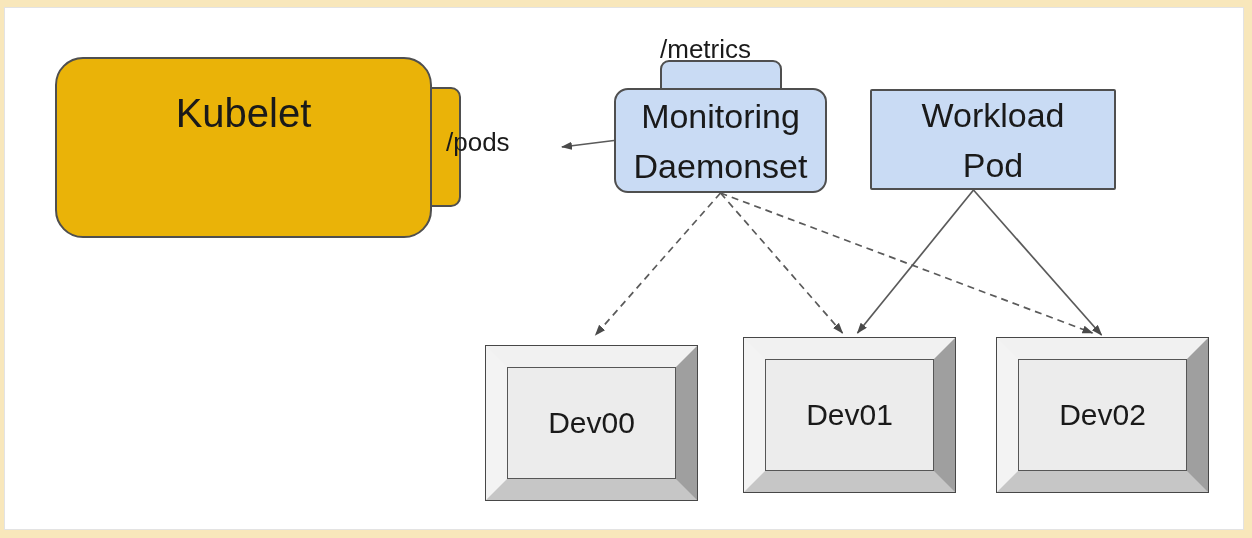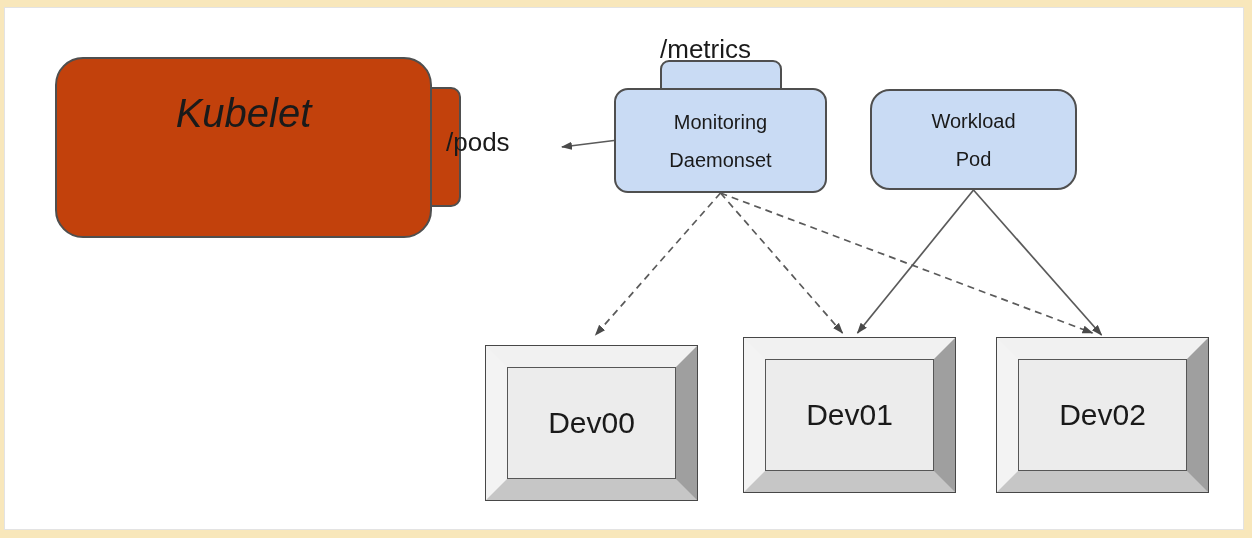--- a/index.html
+++ b/index.html
@@ -8,26 +8,26 @@
 
   
   .frame-border{position:absolute;inset:0;z-index:10;pointer-events:none;
     border-top:7px solid #f8e7bb;border-bottom:8px solid #f8e7bb;
     border-left:4px solid #f8e7bb;border-right:8px solid #f8e7bb;}
   .frame-inner-line{position:absolute;top:7px;bottom:8px;left:4px;right:8px;z-index:10;
     pointer-events:none;border:1px solid #e3e3e3;}
 
   
   .node{position:absolute;box-sizing:border-box;border:2px solid #4f4f4f;}
-  .purple{background:#c2410c;font-style:italic;}
+  .purple{background:#eab308;}
   .blue{background:#c9dbf4;}
   .main{z-index:2;}
   .tab{z-index:1;border-width:2px;}
   .center{display:flex;align-items:center;justify-content:center;text-align:center;}
-  .multiline{white-space:pre-line;font-size:20px;line-height:38px;}
+  .multiline{white-space:pre-line;font-size:34px;line-height:50px;}
 
   .kubelet-label{position:absolute;top:30px;left:0;right:0;text-align:center;
     font-size:40px;line-height:48px;}
 
   .endpoint-label{position:absolute;z-index:3;font-size:26px;line-height:32px;}
 
   
   .device{position:absolute;width:213px;height:156px;box-sizing:border-box;
     border:1px solid #474747;z-index:2;}
   .bevel{width:100%;height:100%;box-sizing:border-box;border:21px solid;
@@ -52,21 +52,21 @@
   </div>
   <div class="endpoint-label" style="left:446px;top:126px;">/pods</div>
 
   <div class="endpoint-label" style="left:660px;top:33px;width:122px;">/metrics</div>
   <div class="node blue tab" style="left:660px;top:60px;width:122px;height:45px;border-radius:9px;"></div>
   <div class="node blue main center" style="left:614px;top:88px;width:213px;height:105px;border-radius:14px;">
     <div class="multiline">Monitoring
 Daemonset</div>
   </div>
 
-  <div class="node blue main center" style="left:870px;top:89px;width:207px;height:101px;border-radius:20px;">
+  <div class="node blue main center" style="left:870px;top:89px;width:246px;height:101px;border-radius:2px;">
     <div class="multiline">Workload
 Pod</div>
   </div>
 
   <div class="device" style="left:485px;top:337px;margin-top:8px;">
     <div class="bevel">
       <div class="face">
         <span>Dev00</span>
       </div>
     </div>

